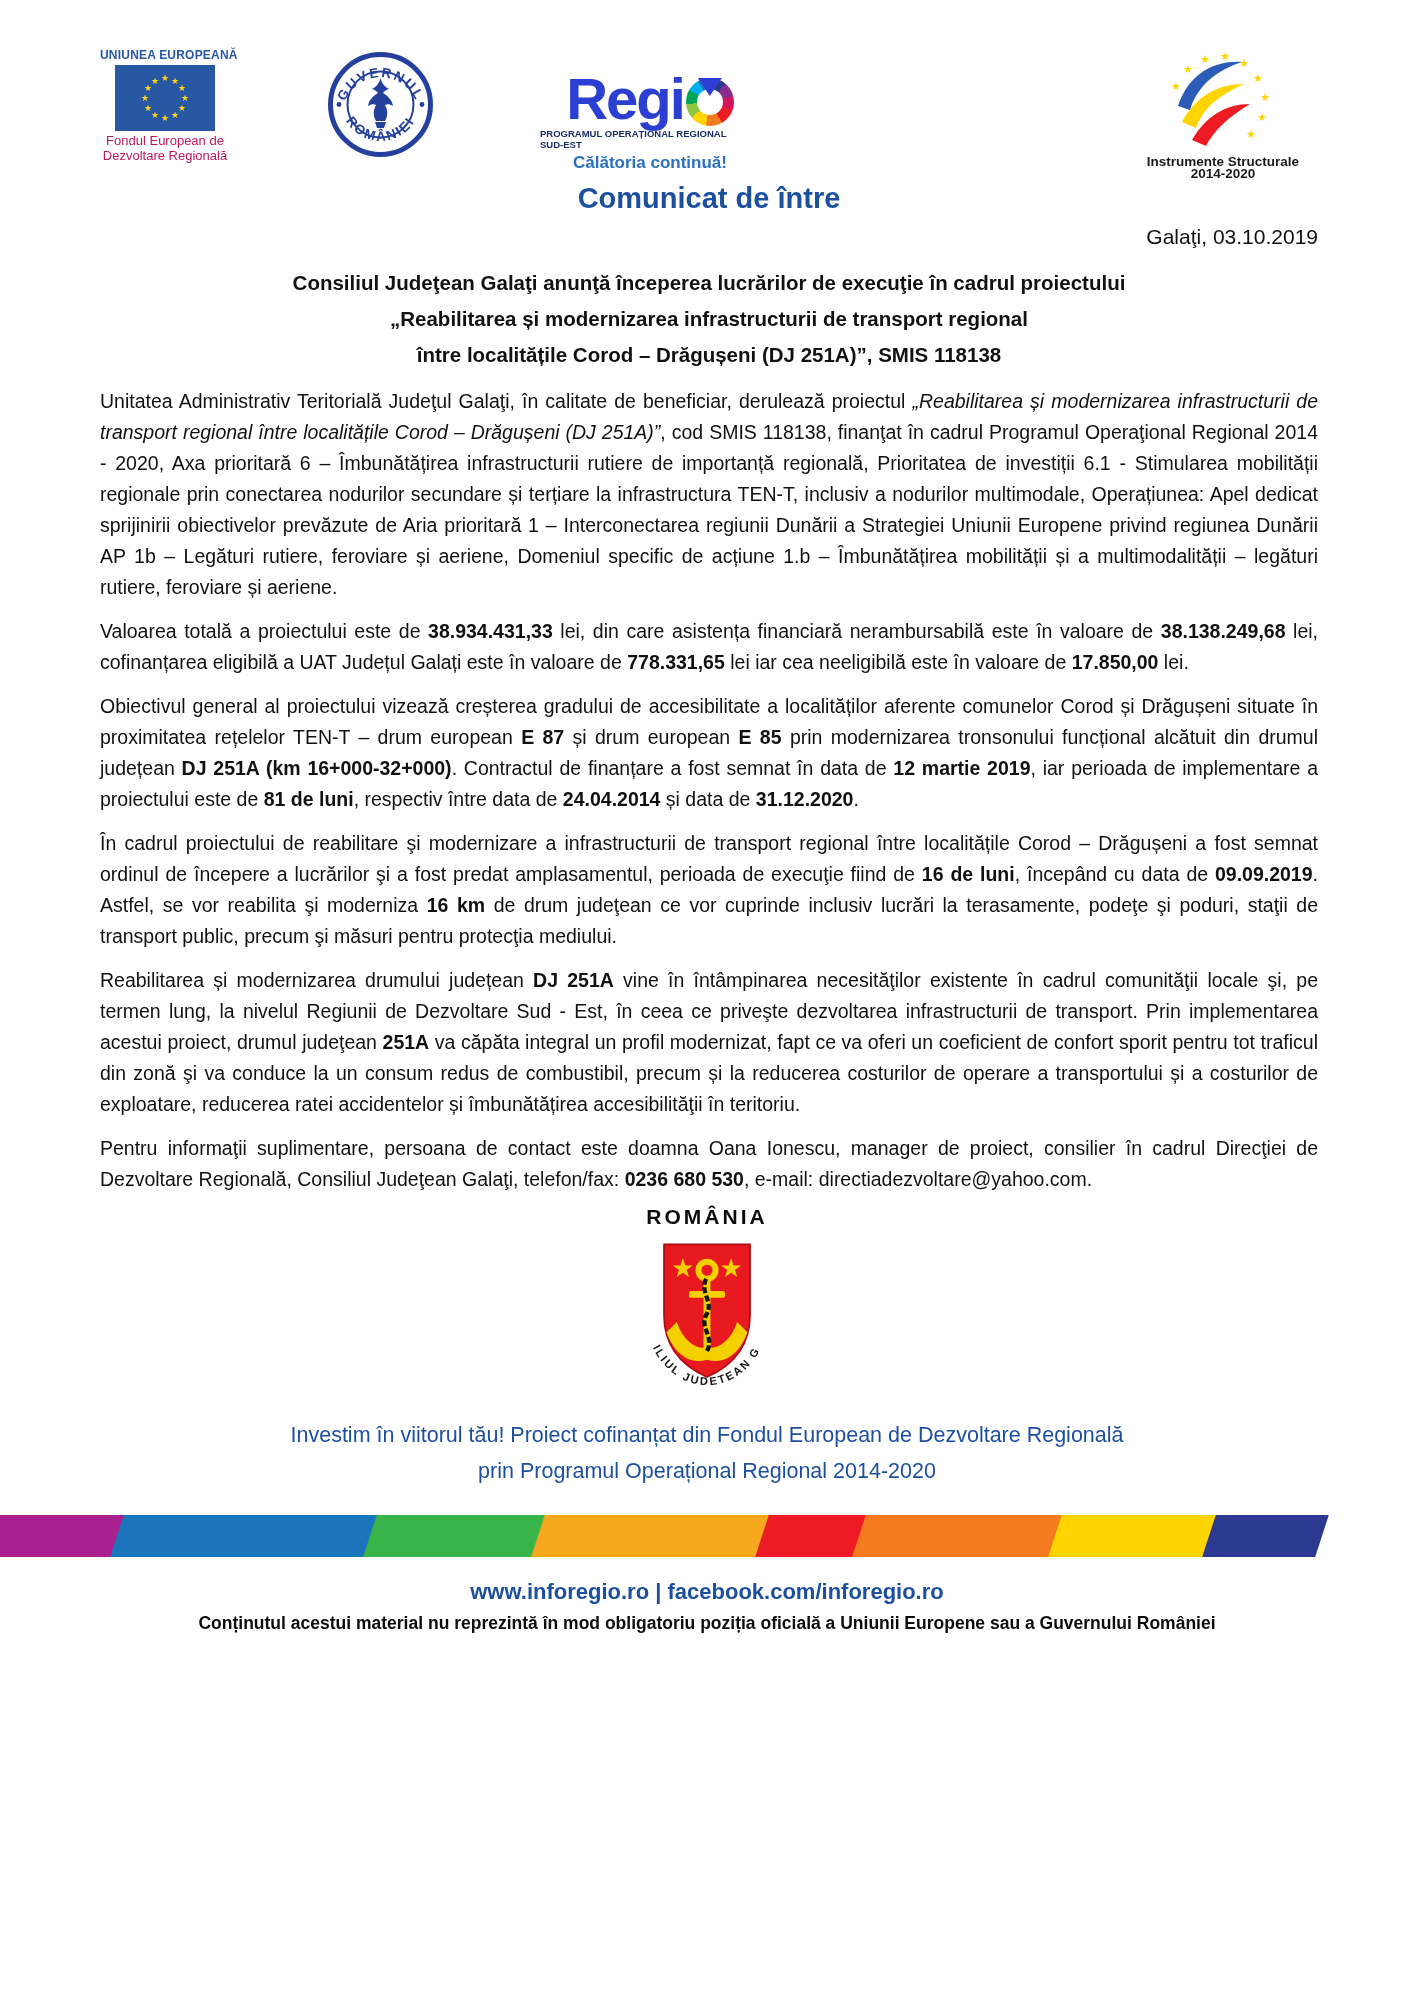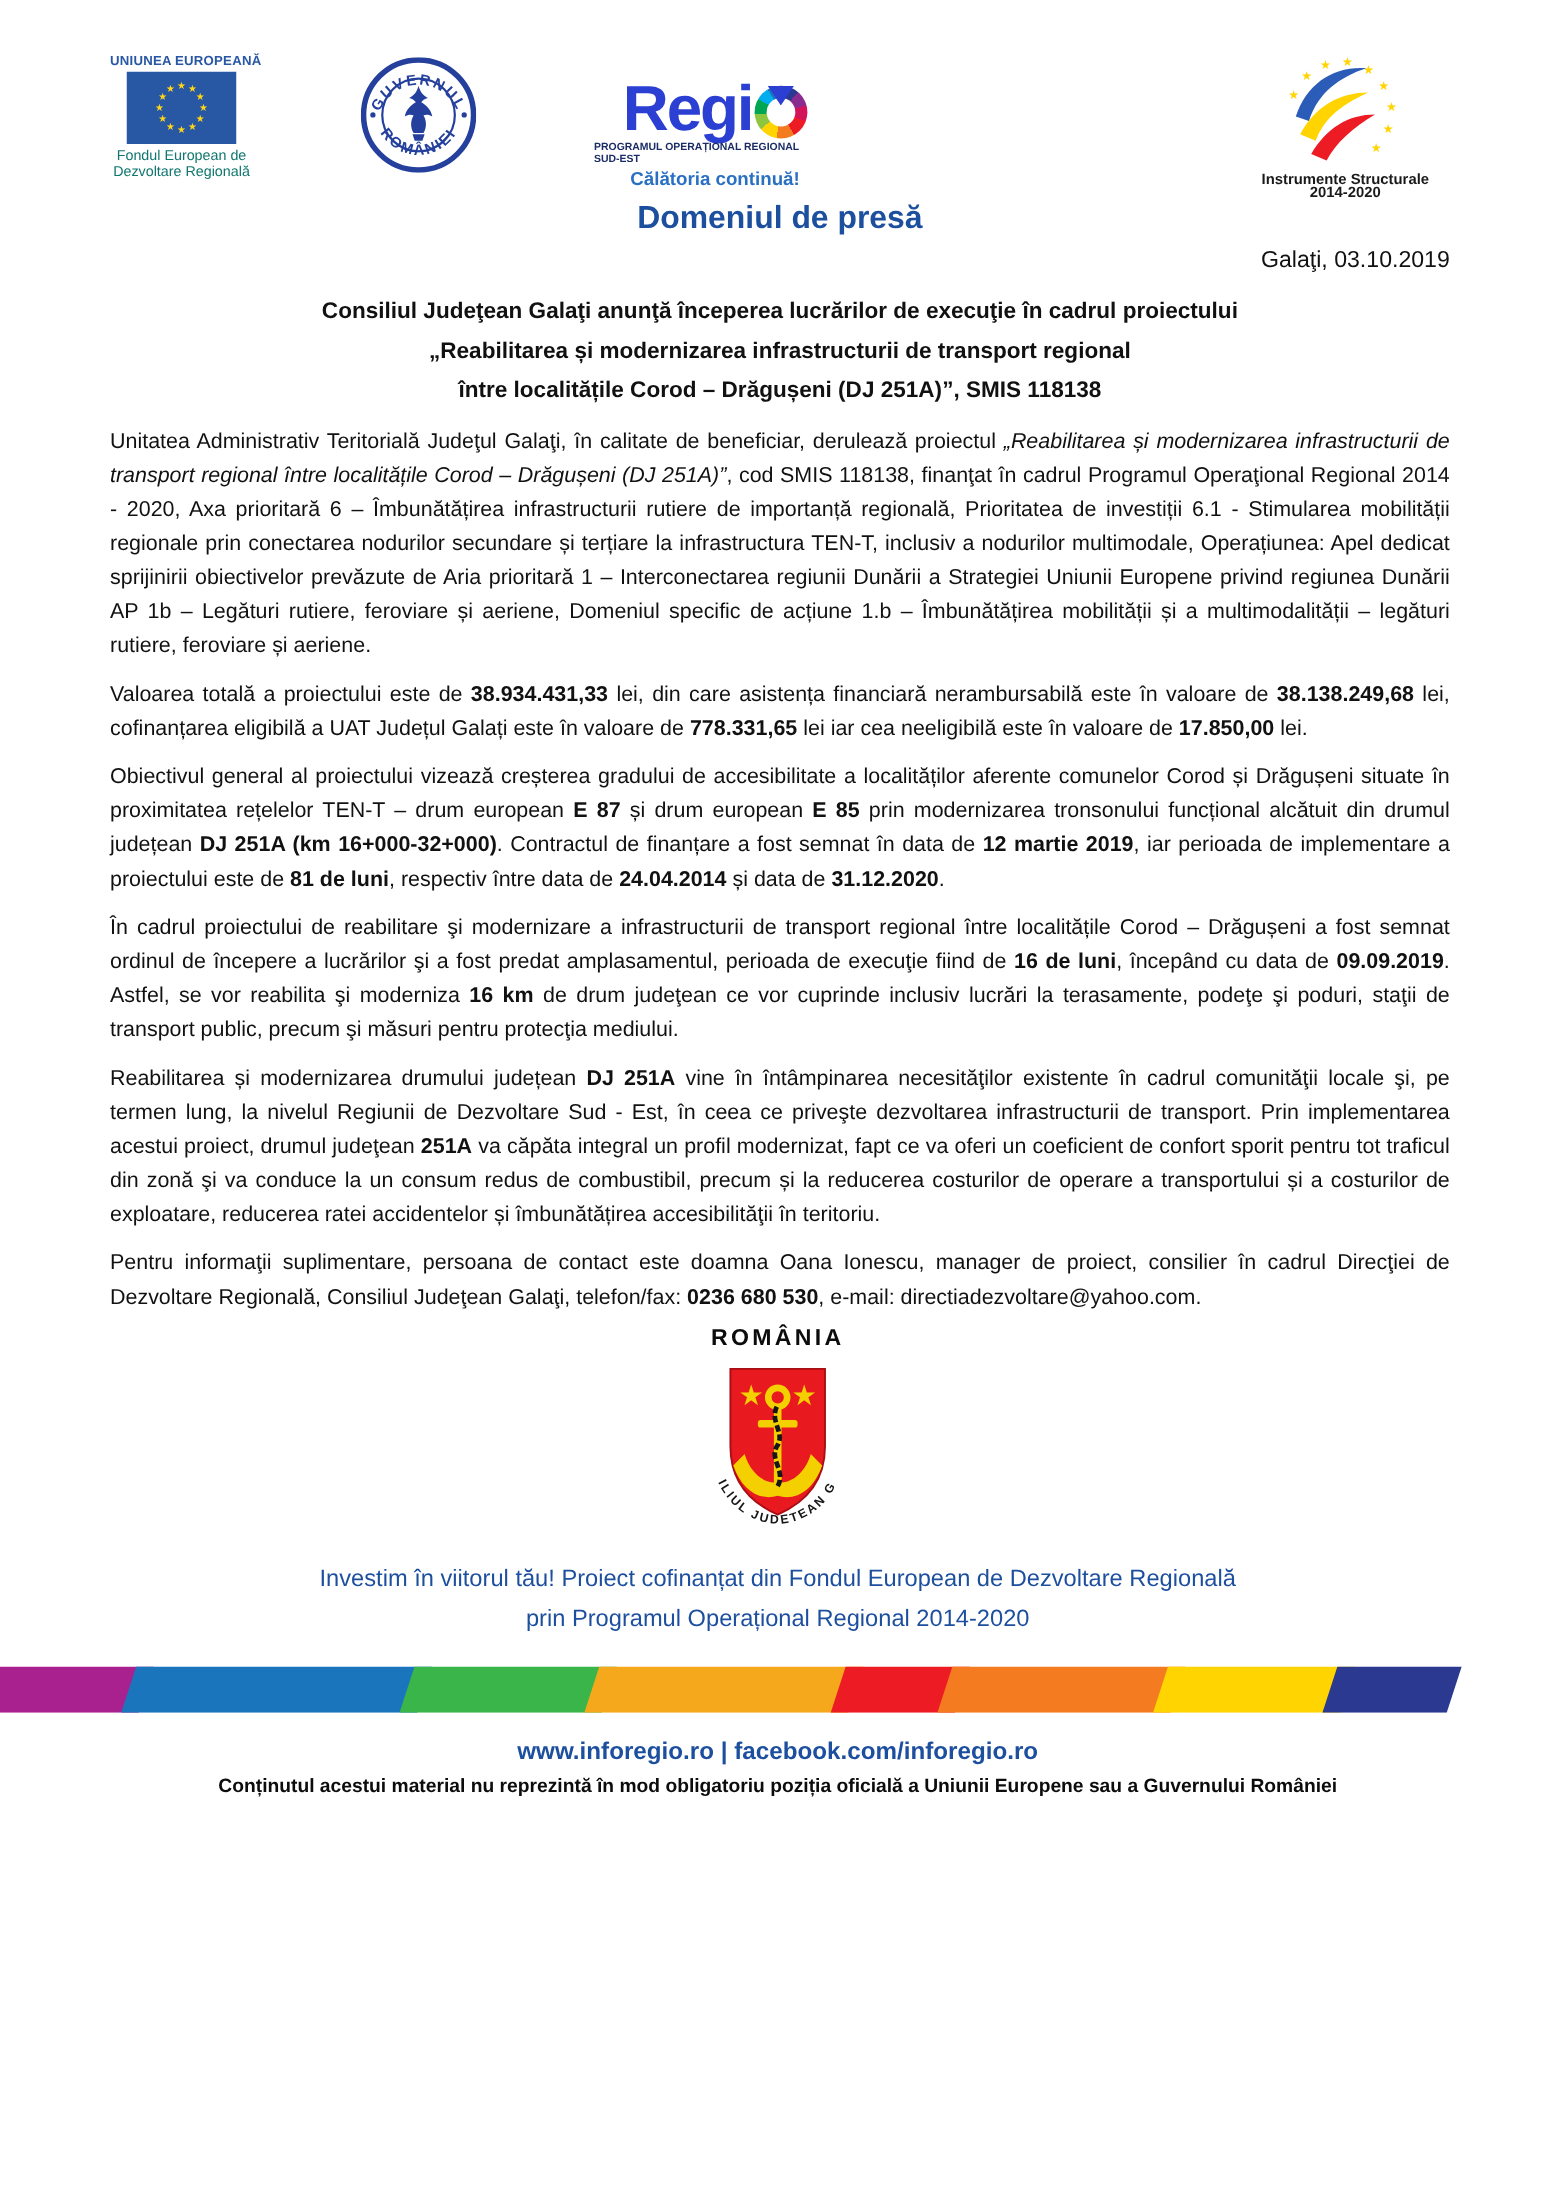--- a/index.html
+++ b/index.html
@@ -6,21 +6,21 @@
   body {
     width:1414px; height:2000px; background:#ffffff;
     font-family:"Liberation Sans", sans-serif; color:#111;
     overflow:hidden; position:relative;
   }
   
   .logo-row { position:relative; height:168px; }
   .eu-logo { position:absolute; left:100px; top:48px; width:130px; text-align:center; color:#2857a4; }
   .eu-logo .eu-top { font-size:12px; font-weight:700; letter-spacing:.2px; white-space:nowrap; }
   .eu-logo svg { display:block; margin:3px auto 2px auto; }
-  .eu-logo .eu-bottom { font-size:13px; line-height:15px; color:#0f766e; }
+  .eu-logo .eu-bottom { font-size:13px; line-height:15px; color:#be185d; }
   .gov-logo { position:absolute; left:328px; top:52px; }
   .regio-logo { position:absolute; left:540px; top:72px; width:220px; }
   .regio-word { display:flex; align-items:flex-end; justify-content:center; }
   .regio-text { font-size:58px; font-weight:800; color:#2b3fd3; letter-spacing:-2px; line-height:54px; }
   .regio-wheel { position:relative; width:48px; height:48px; border-radius:50%; margin-left:2px;
     background:conic-gradient(#2b3990 0 40deg,#8a2b8f 40deg 75deg,#d4145a 75deg 110deg,#ed1c24 110deg 150deg,#f47b20 150deg 190deg,#ffd400 190deg 230deg,#8cc63f 230deg 265deg,#00a651 265deg 300deg,#00aeef 300deg 330deg,#1b75bc 330deg 360deg); }
   .regio-wheel::after { content:""; position:absolute; left:11px; top:11px; width:26px; height:26px; border-radius:50%; background:#fff; }
   .regio-play { position:absolute; left:12px; top:0px; width:24px; height:18px; background:#2b3fd3; z-index:2;
     clip-path:polygon(0 0,100% 0,50% 100%); }
   .regio-sub { display:flex; justify-content:space-between; margin-top:2px; font-size:9.5px; font-weight:700; color:#1a2c66;flex-direction:column; }
@@ -124,21 +124,21 @@
       <path fill="#2a5cb8" d="M30,64 C40,34 64,18 94,20 C70,28 50,42 42,68 Z"></path>
       <path fill="#ffd400" d="M34,80 C48,54 70,42 96,42 C74,52 56,64 48,86 Z"></path>
       <path fill="#ed1c24" d="M44,98 C58,74 78,62 102,62 C82,74 66,88 58,104 Z"></path>
     </svg>
     <div class="is-text">Instrumente Structurale</div>
     <div class="is-text">2014-2020</div>
   </div>
 </div>
 
 <div class="doc">
-  <div class="doc-title">Domeniul de presă</div>
+  <div class="doc-title">Comunicat de între</div>
   <div class="dateline">Galaţi, 03.10.2019</div>
 
   <div class="heading">
     <div>Consiliul Judeţean Galaţi anunţă începerea lucrărilor de execuţie în cadrul proiectului</div>
     <div>„Reabilitarea și modernizarea infrastructurii de transport regional</div>
     <div>între localitățile Corod – Drăgușeni (DJ 251A)”, SMIS 118138</div>
   </div>
 
   <p class="para"><span>Unitatea Administrativ Teritorială Judeţul Galaţi, în calitate de beneficiar, derulează proiectul </span><span class="i">„Reabilitarea și modernizarea infrastructurii de transport regional între localitățile Corod – Drăgușeni (DJ 251A)”</span><span>, cod SMIS 118138, finanţat în cadrul Programul Operaţional Regional 2014 - 2020, Axa prioritară 6 – Îmbunătățirea infrastructurii rutiere de importanță regională, Prioritatea de investiții 6.1 - Stimularea mobilității regionale prin conectarea nodurilor secundare și terțiare la infrastructura TEN-T, inclusiv a nodurilor multimodale, Operațiunea: Apel dedicat sprijinirii obiectivelor prevăzute de Aria prioritară 1 – Interconectarea regiunii Dunării a Strategiei Uniunii Europene privind regiunea Dunării AP 1b – Legături rutiere, feroviare și aeriene, Domeniul specific de acțiune 1.b – Îmbunătățirea mobilității și a multimodalității – legături rutiere, feroviare și aeriene.</span></p>
   <p class="para"><span>Valoarea totală a proiectului este de </span><span class="b">38.934.431,33</span><span> lei, din care asistența financiară nerambursabilă este în valoare de </span><span class="b">38.138.249,68</span><span> lei, cofinanțarea eligibilă a UAT Județul Galați este în valoare de </span><span class="b">778.331,65</span><span> lei iar cea neeligibilă este în valoare de </span><span class="b">17.850,00</span><span> lei.</span></p>

